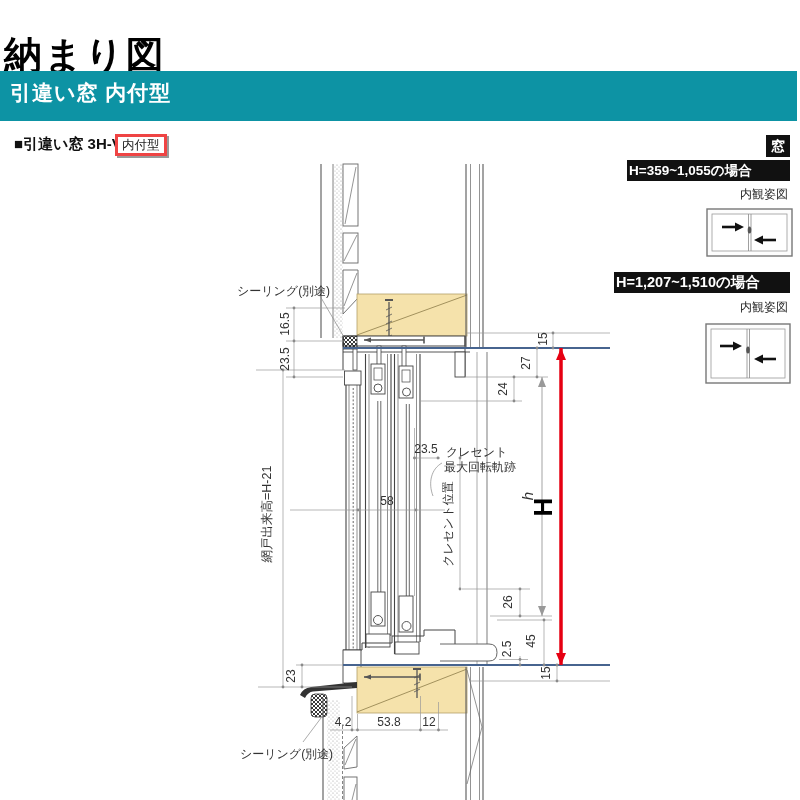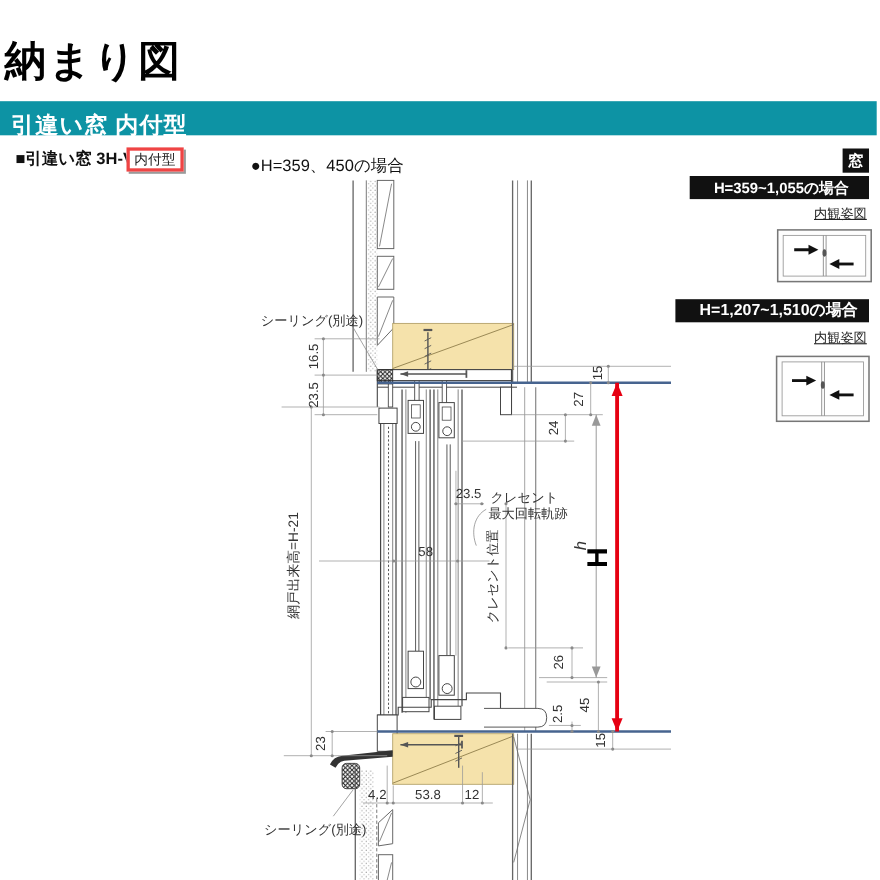--- a/index.html
+++ b/index.html
@@ -1,50 +1,49 @@
 <!DOCTYPE html>
 <html><head>
 <meta charset="utf-8">
 <style>
   * { margin:0; padding:0; box-sizing:border-box; }
   html,body { width:800px; height:800px; }
   body { font-family:"Liberation Sans", sans-serif; background:#fff; }
   .page { position:relative; width:800px; height:800px; background:#fff; overflow:hidden;margin-top:36px; }
   .abs { position:absolute; }
   .title { left:4px; top:-6px; font-size:38px; font-weight:900; color:#000; letter-spacing:2px; }
-  .teal-band { left:0; top:56px; width:797px; height:31px; background:#0d93a4;font-family:Liberation Serif, serif; }
+  .teal-band { left:0; top:35px; width:797px; height:50px; background:#0d93a4; }
   .teal-band span { position:absolute; left:10px; top:8px; color:#fff; font-size:21px; font-weight:bold; letter-spacing:1px; }
   .series { left:14px; top:99px; font-size:15px; font-weight:bold; color:#111; }
   .type-badge { left:115px; top:98px; font-size:12.5px; color:#222; border:3px solid #ef4444; background:#fff; padding:0 4px; line-height:16px; box-shadow:2px 2px 0 #9a9a9a; }
   .case-note { left:228px; top:105px; font-size:15px; color:#111; }
   .corner-tag { left:766px; top:99px; width:24px; height:22px; background:#111; color:#fff; font-size:14px; font-weight:bold; text-align:center; line-height:22px; }
-  .case-bar { height:21px; background:#111; color:#fff; font-weight:bold; line-height:21px; padding-left:22px; }
+  .case-bar { height:21px; background:#111; color:#fff; font-weight:bold; line-height:21px; padding-left:2px; }
   .bar1 { left:627px; top:124px; width:163px; font-size:13.5px; }
   .bar2 { left:614px; top:236px; width:176px; font-size:14.5px; }
-  .caption { color:#222; font-size:12px;text-decoration:underline; }
+  .caption { color:#222; font-size:12px; }
   .cap1 { left:740px; top:150px; }
   .cap2 { left:740px; top:263px; }
   svg text { font-family:"Liberation Sans", sans-serif; }
   .dimtxt { font-size:12px; fill:#333; }
   .lbltxt { font-size:12px; fill:#333; }
 </style>
 </head>
 <body>
 
 <div class="page">
 
   <div class="abs title">納まり図</div>
 
   <div class="abs teal-band">
     <span>引違い窓 内付型</span>
   </div>
 
   <div class="abs series">■引違い窓 3H-V</div>
   <div class="abs type-badge">内付型</div>
-  <div class="abs case-note">●H=359、450の場合</div>
 
   <div class="abs corner-tag">窓</div>
   <div class="abs case-bar bar1">H=359~1,055の場合</div>
   <div class="abs caption cap1">内観姿図</div>
   <div class="abs case-bar bar2">H=1,207~1,510の場合</div>
   <div class="abs caption cap2">内観姿図</div>
 
   <svg class="abs" style="left:0;top:0" width="800" height="800" viewBox="0 0 800 800">
     <defs>
       <pattern id="dots" width="4" height="4" patternUnits="userSpaceOnUse">

